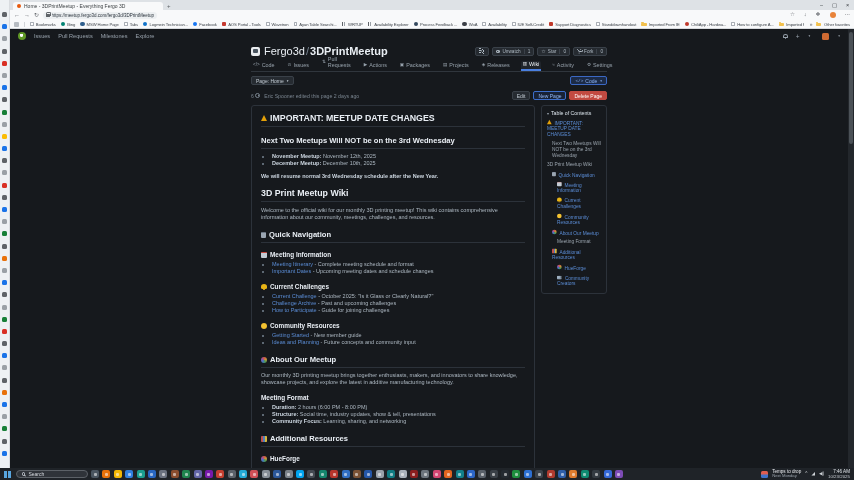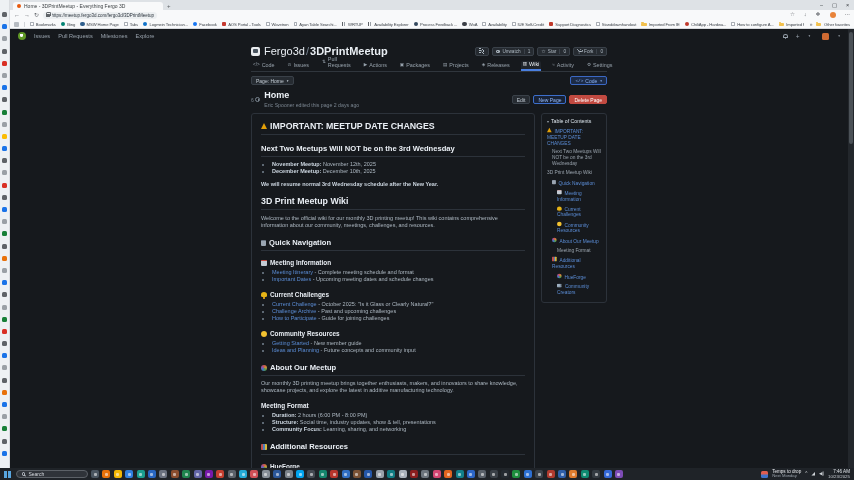--- a/index.html
+++ b/index.html
@@ -422,21 +422,20 @@
         <span class="caret">▾</span>
       </span>
     </div>
 
     <div class="titlerow">
       <span class="rev">
         <span>6</span>
         <span class="clockico"></span>
       </span>
       <div class="tcol">
-        <h1>Home</h1>
         <div class="sub">Eric Spooner edited this page 2 days ago</div>
       </div>
       <div class="pbtns">
         <span class="btn">Edit</span>
         <span class="btn newp">New Page</span>
         <span class="btn delp">Delete Page</span>
       </div>
     </div>
 
     <div class="cols">

